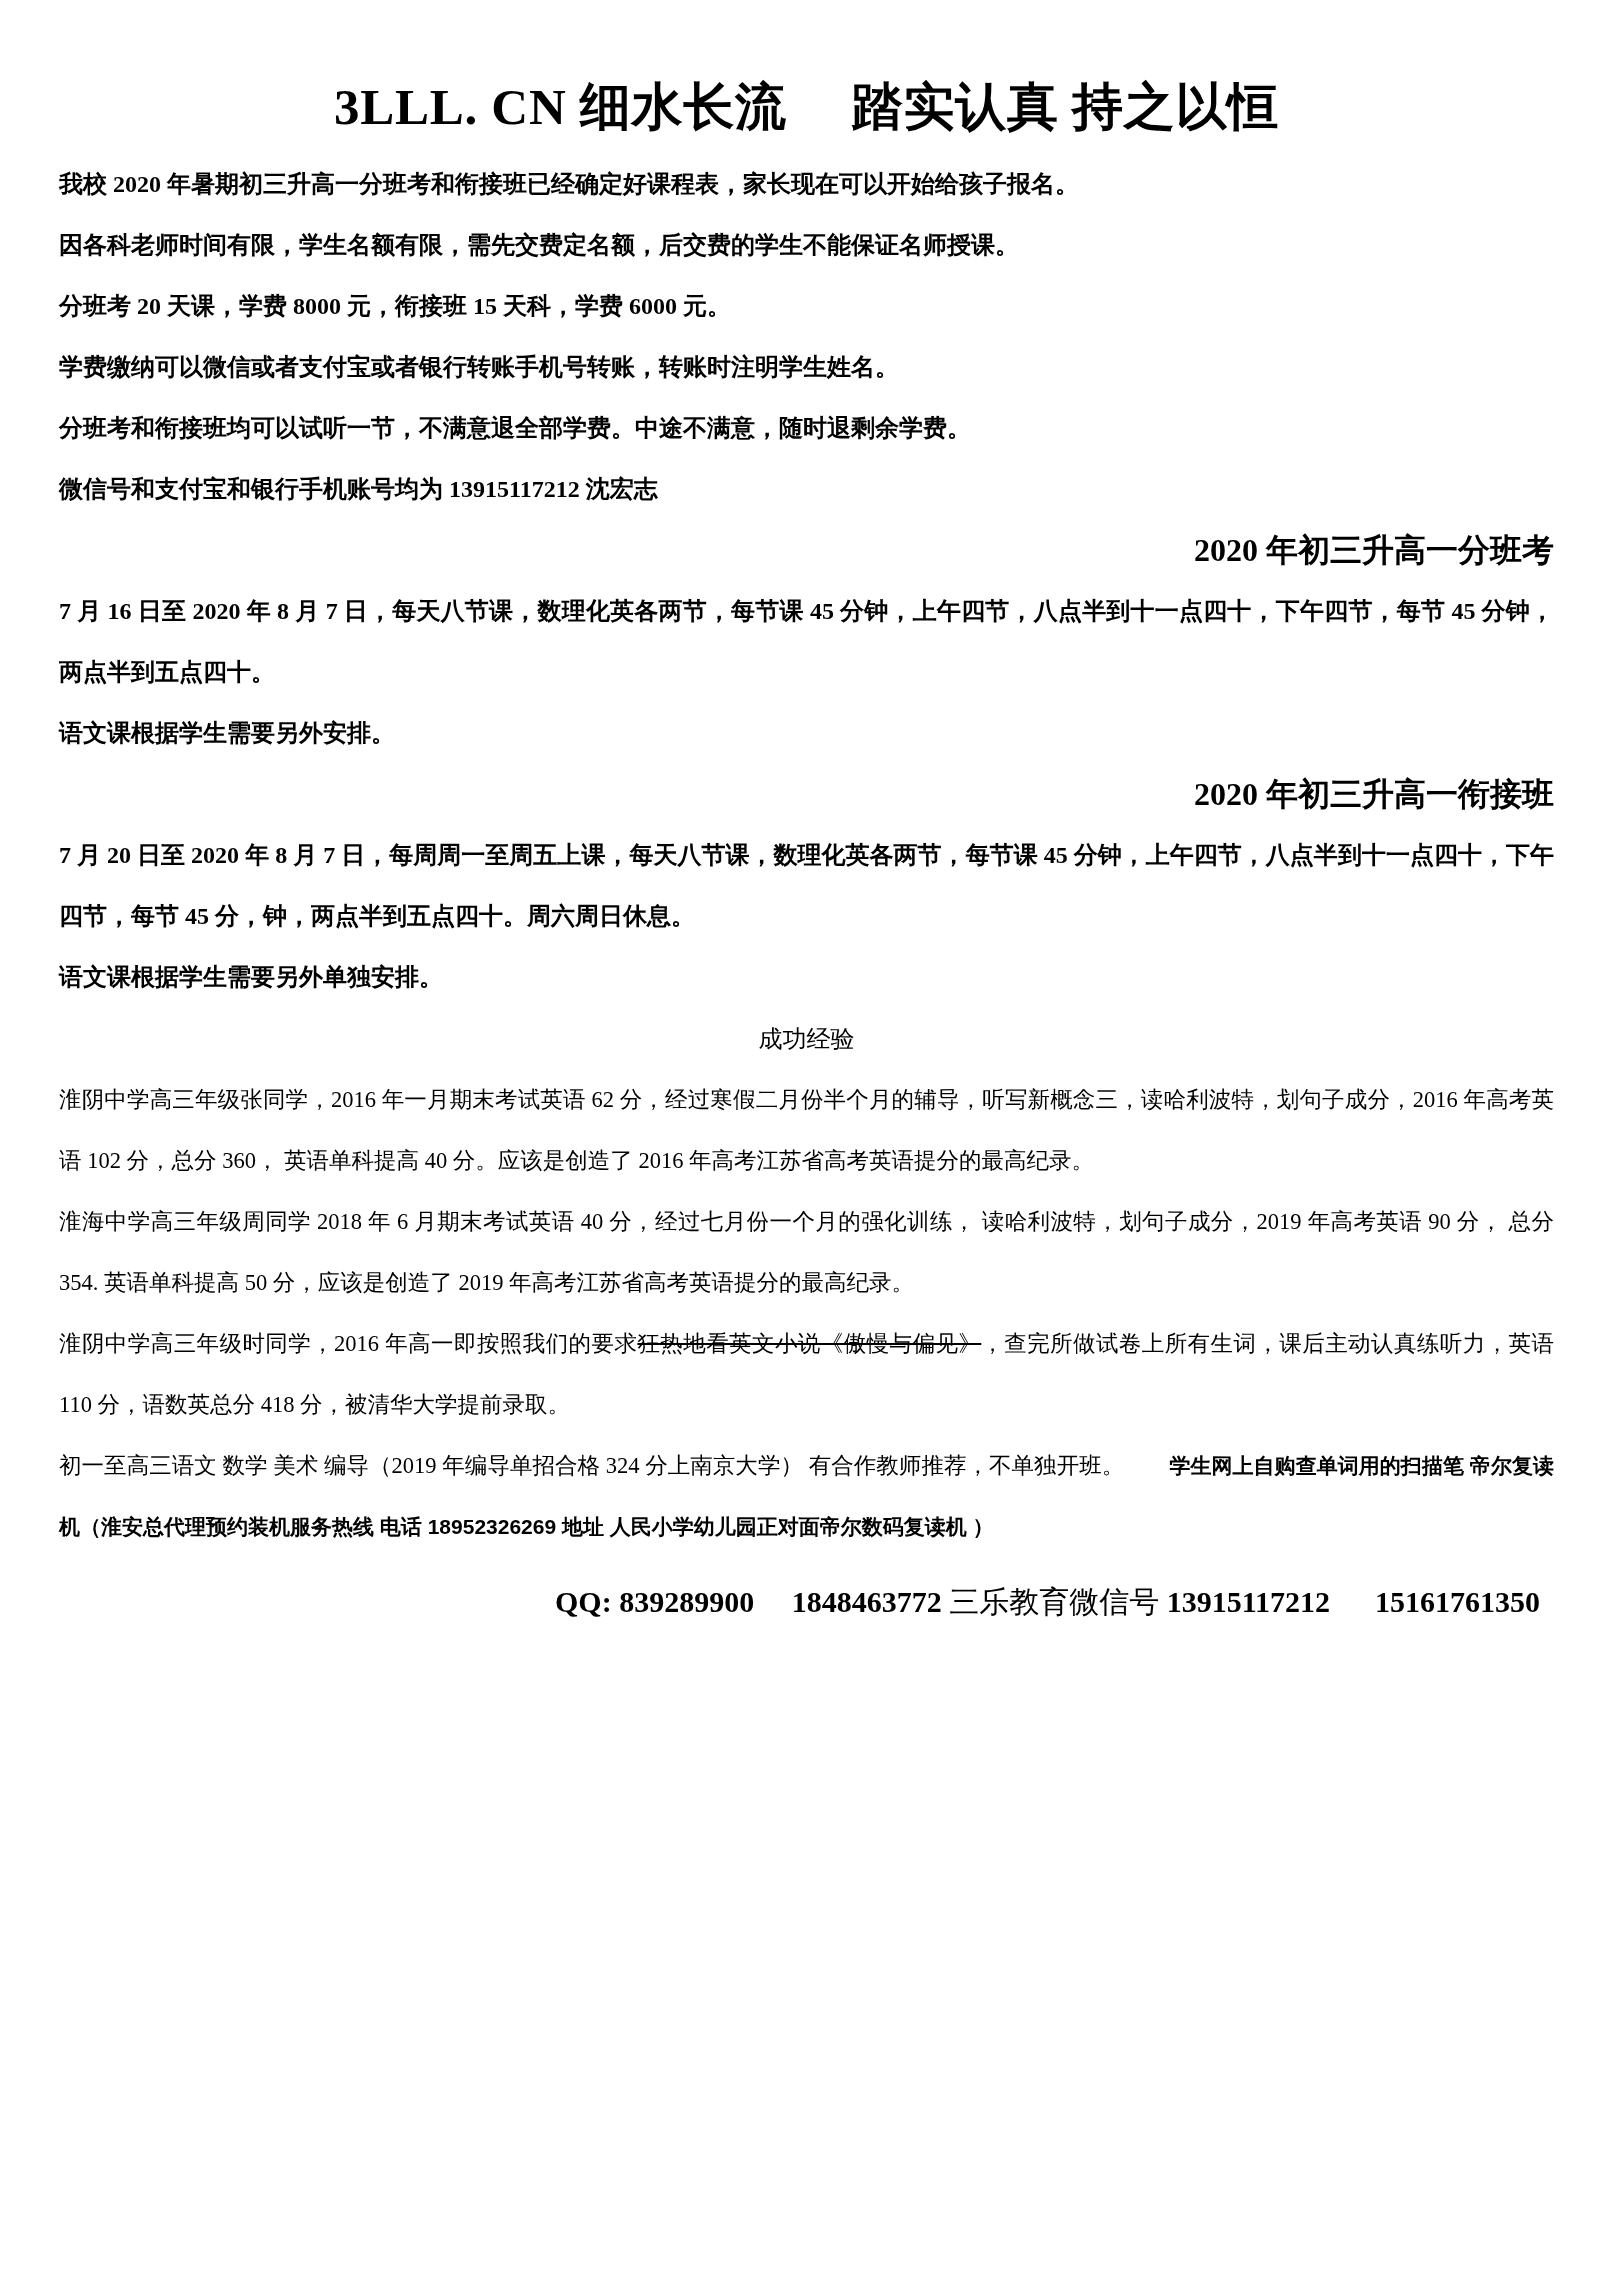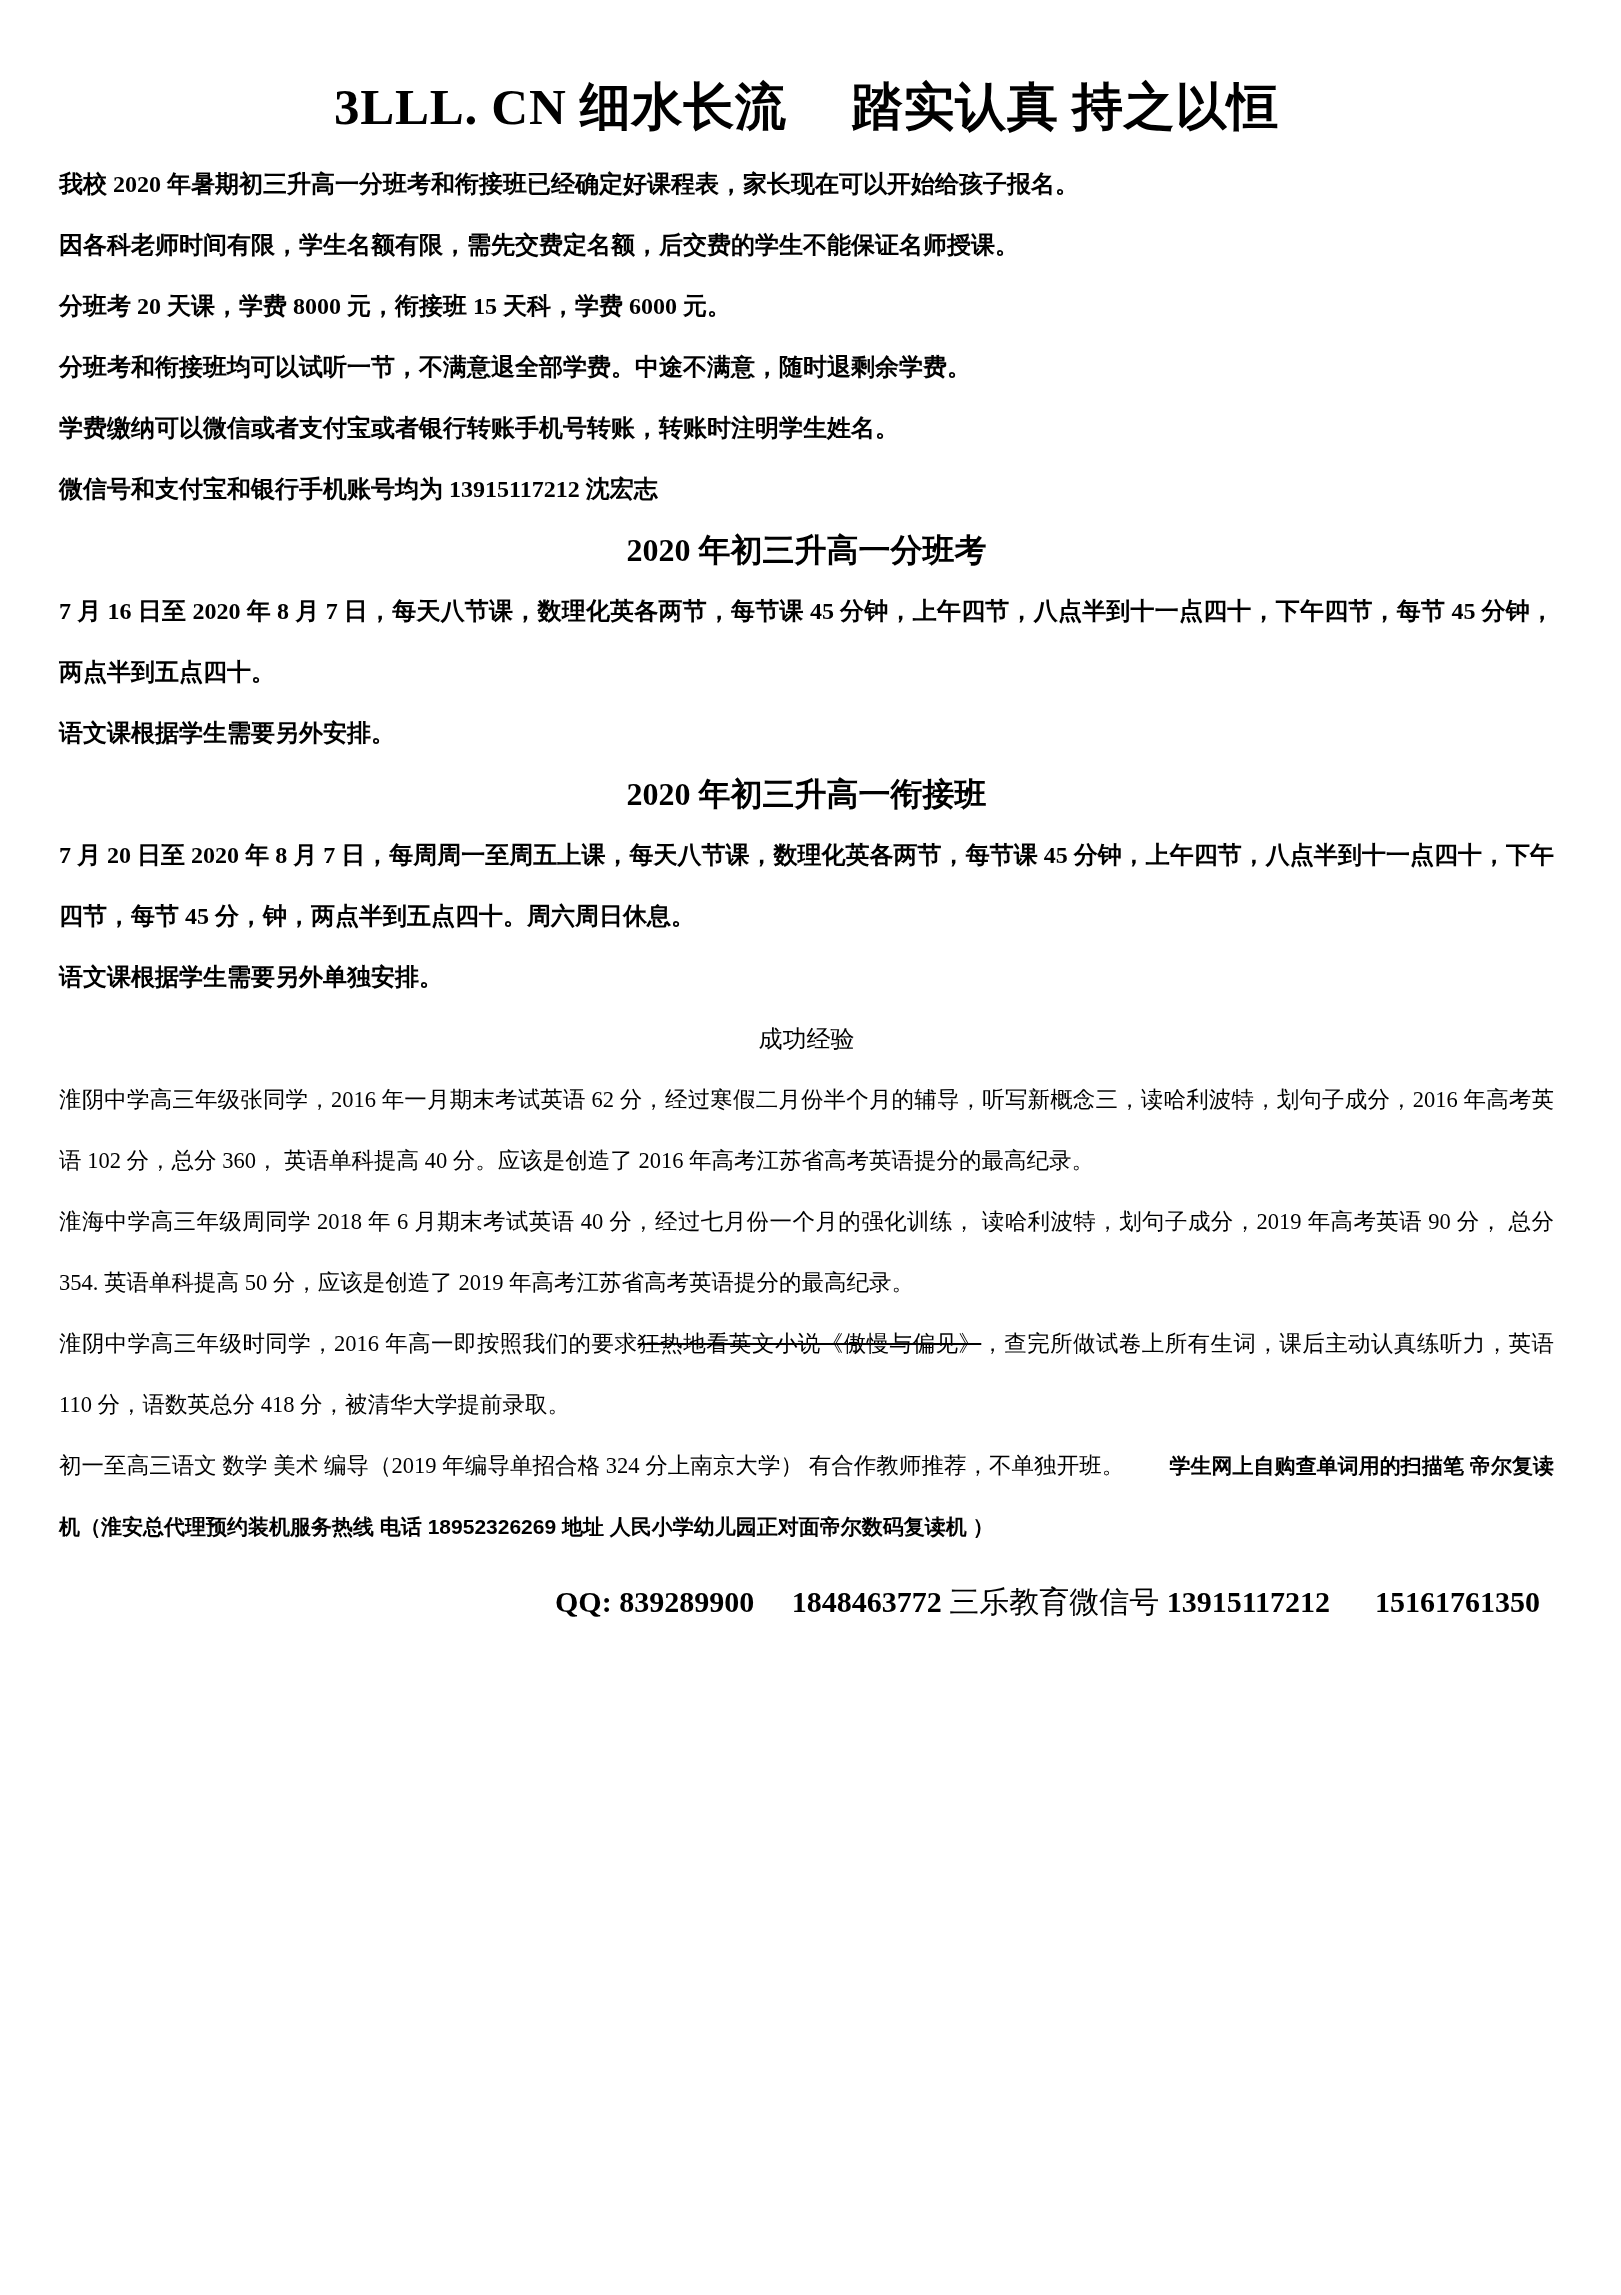--- a/index.html
+++ b/index.html
@@ -27,21 +27,21 @@
     font-size: 24px;
     font-weight: bold;
     line-height: 61px;
     margin: 0;
     text-align: justify;
   }
   .heading {
     font-size: 32px;
     font-weight: bold;
     line-height: 61px;
-    text-align: center;
+    text-align: right;
     margin: 0;
   }
   .sub-heading {
     font-size: 24px;
     font-weight: normal;
     line-height: 61px;
     text-align: center;
     margin: 0;
     font-family: "Liberation Sans", "DejaVu Sans", sans-serif;
   }
@@ -70,22 +70,22 @@
 </head>
 <body>
 
 <div class="page">
 
   <h1 class="title">3LLL. CN 细水长流　 踏实认真 持之以恒</h1>
 
   <p class="body-text">我校 2020 年暑期初三升高一分班考和衔接班已经确定好课程表，家长现在可以开始给孩子报名。</p>
   <p class="body-text">因各科老师时间有限，学生名额有限，需先交费定名额，后交费的学生不能保证名师授课。</p>
   <p class="body-text">分班考 20 天课，学费 8000 元，衔接班 15 天科，学费 6000 元。</p>
+  <p class="body-text">学费缴纳可以微信或者支付宝或者银行转账手机号转账，转账时注明学生姓名。</p>
   <p class="body-text">分班考和衔接班均可以试听一节，不满意退全部学费。中途不满意，随时退剩余学费。</p>
-  <p class="body-text">学费缴纳可以微信或者支付宝或者银行转账手机号转账，转账时注明学生姓名。</p>
   <p class="body-text">微信号和支付宝和银行手机账号均为 13915117212 沈宏志</p>
 
   <h2 class="heading">2020 年初三升高一分班考</h2>
   <p class="body-text">7 月 16 日至 2020 年 8 月 7 日，每天八节课，数理化英各两节，每节课 45 分钟，上午四节，八点半到十一点四十，下午四节，每节 45 分钟，两点半到五点四十。</p>
   <p class="body-text">语文课根据学生需要另外安排。</p>
 
   <h2 class="heading">2020 年初三升高一衔接班</h2>
   <p class="body-text">7 月 20 日至 2020 年 8 月 7 日，每周周一至周五上课，每天八节课，数理化英各两节，每节课 45 分钟，上午四节，八点半到十一点四十，下午四节，每节 45 分，钟，两点半到五点四十。周六周日休息。</p>
   <p class="body-text">语文课根据学生需要另外单独安排。</p>
 

